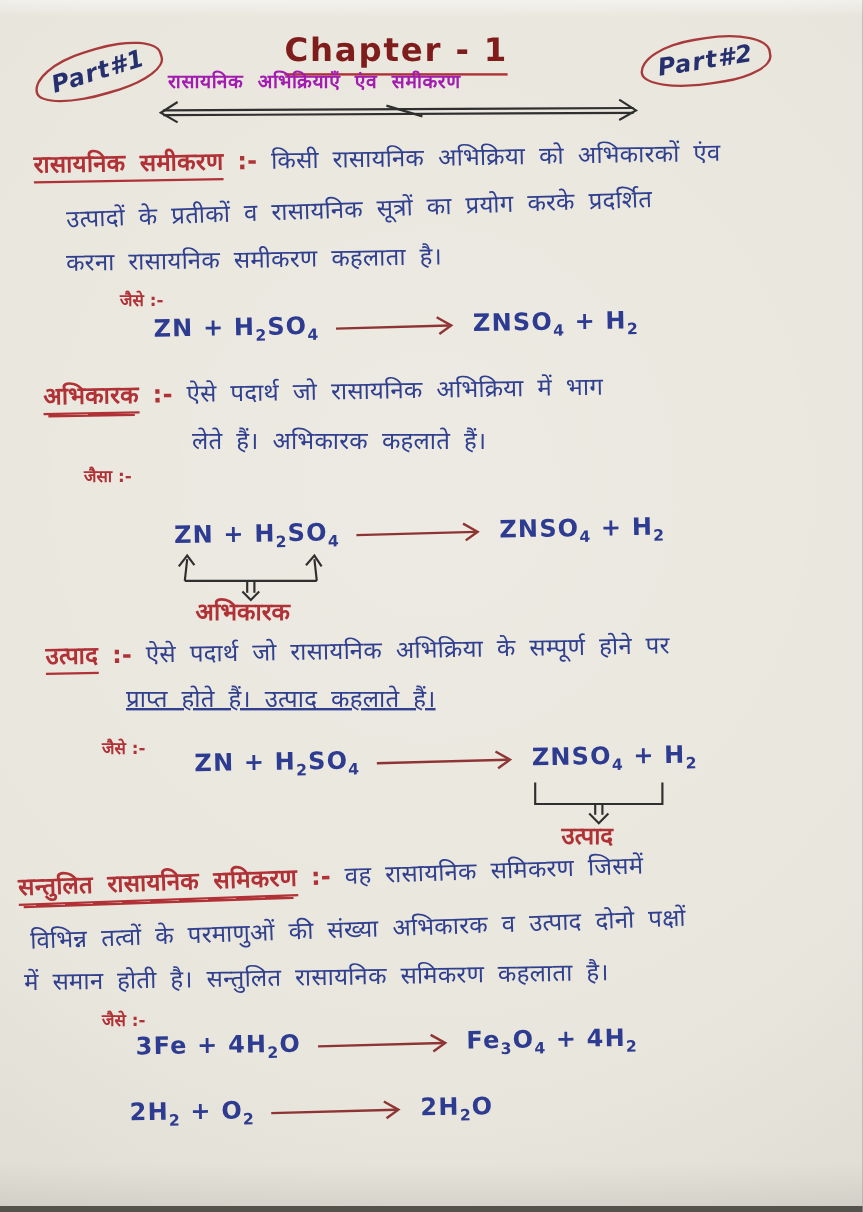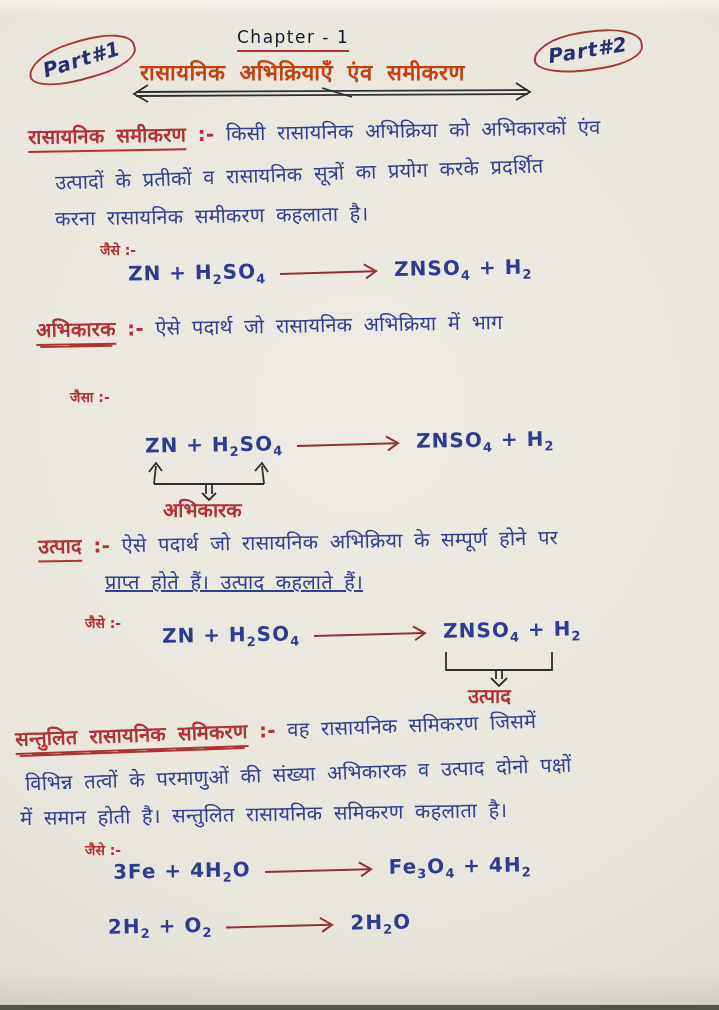--- a/index.html
+++ b/index.html
@@ -25,25 +25,25 @@
   .eq{display:inline-flex; align-items:center; gap:14px; color:#2d3b90;
       font-size:20px; font-weight:bold; letter-spacing:1px; white-space:nowrap;}
   .eq sub{font-size:13px;}
   .badge{
     border:2.5px solid #a83a3c; padding:5px 13px 7px 13px;
     border-radius:48% 52% 42% 58% / 60% 55% 45% 50%;
     color:#26306e; font-size:20px; font-weight:bold; font-style:italic;
     letter-spacing:1px; white-space:nowrap; background:transparent;
   }
   .chapter{
-    color:#0f172a; font-size:17px; font-weight:normal; letter-spacing:1.5px;
+    color:#7f1d1d; font-size:27px; font-weight:bold; letter-spacing:1.5px;
     border-bottom:2.5px solid #b03136; padding-bottom:3px; white-space:nowrap;
   }
   .main-title{
-    color:#c2410c; font-size:22px; font-weight:bold; letter-spacing:0.5px;
+    color:#a21caf; font-size:16px; font-weight:bold; letter-spacing:0.5px;
     word-spacing:6px; white-space:nowrap;
   }
   .bracket-label{font-size:20px; font-weight:bold; color:#b03136; white-space:nowrap;}
   svg{display:block; overflow:visible;}
   .bottom-strip{left:0; bottom:0; width:719px; height:5px; background:#53524b;}
 </style>
 </head>
 <body>
 
 <div id="page">
@@ -85,20 +85,21 @@
       </g>
     </svg>
     <span><span>ZNSO</span><sub>4</sub><span> + H</span><sub>2</sub></span>
   </div>
 
   <div class="abs hindi" style="left:36px; top:312px; transform:rotate(-1deg);">
     <span class="red head-u2">अभिकारक</span>
     <span class="red" style="font-weight:bold;">:-</span>
     <span class="blue">ऐसे पदार्थ जो रासायनिक अभिक्रिया में भाग</span>
   </div>
+  <div class="abs hindi blue" style="left:160px; top:353px;">लेते हैं। अभिकारक कहलाते हैं।</div>
 
   <div class="abs example red" style="left:70px; top:387px;">जैसा :-</div>
 
   <div class="abs eq" style="left:145px; top:430px; transform:rotate(-1deg);">
     <span><span>ZN  +  H</span><sub>2</sub><span>SO</span><sub>4</sub></span>
     <svg width="105" height="16" viewBox="0 0 105 16">
       <g stroke="#8e3434" stroke-width="2" fill="none">
         <line x1="0" y1="9" x2="99" y2="8"></line>
           <polyline points="89,1 101,8 91,15"></polyline>
       </g>

